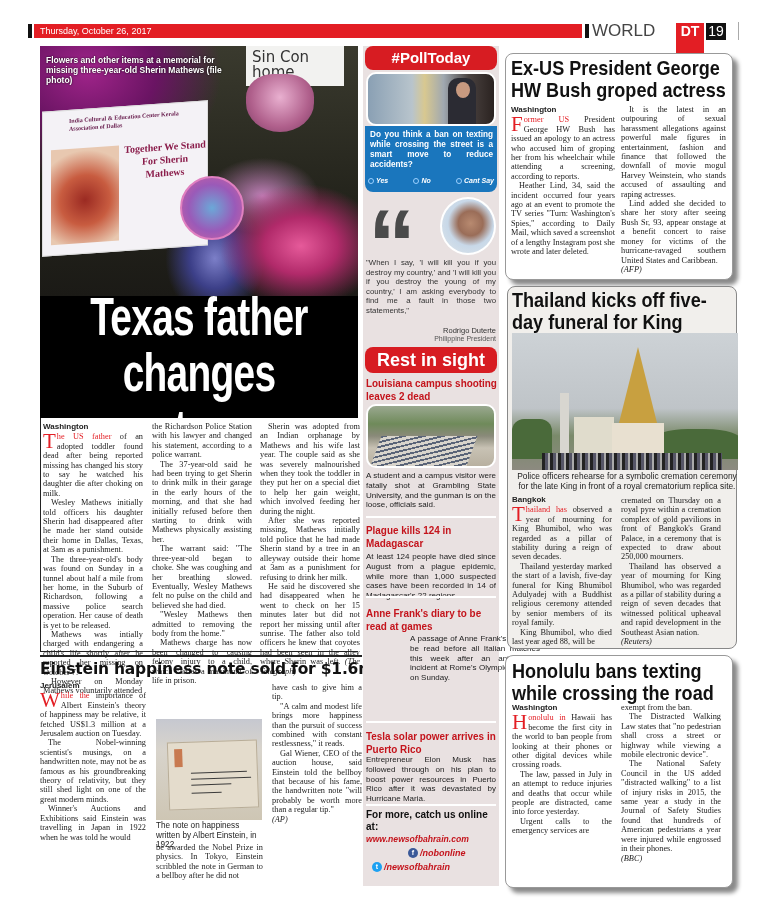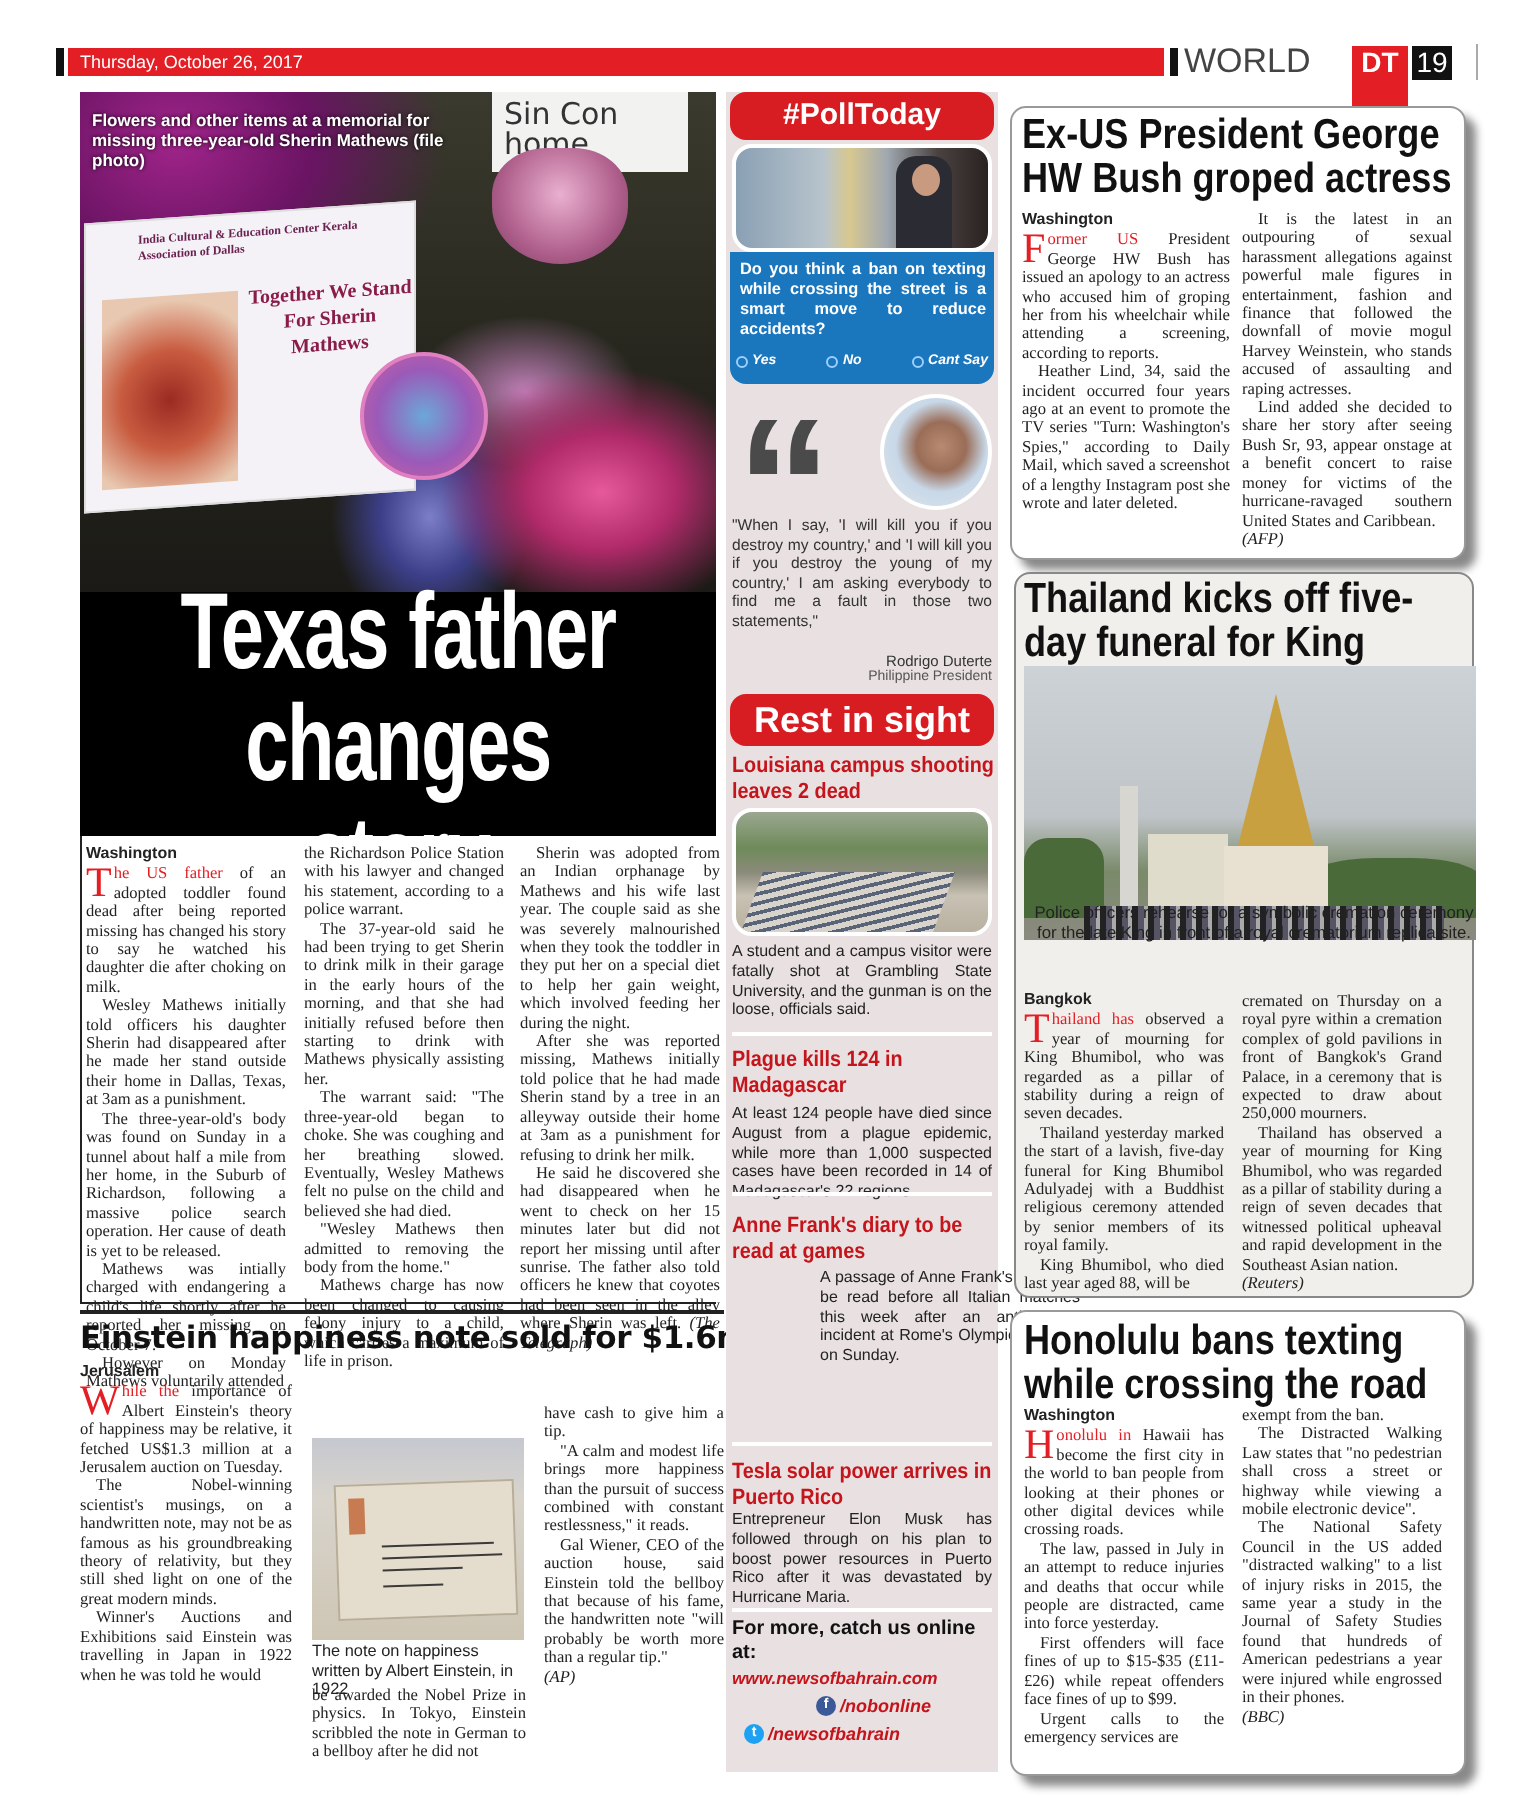--- a/index.html
+++ b/index.html
@@ -103,21 +103,21 @@
   .card-title { position: absolute; font-family: "Liberation Sans", sans-serif; font-weight: bold; color: #111; line-height: 22px; font-size: 21px; transform: scaleX(0.86); transform-origin: left top; white-space: nowrap; }
   .thai-photo { position: absolute; left: 512px; top: 333px; width: 226px; height: 137px;
                 background: linear-gradient(180deg, #cdd2d6 0%, #bfc4c8 55%, #7a8a6a 75%, #8c8a80 100%); overflow: hidden; }
   .spire { position: absolute; left: 106px; top: 14px; width: 0; height: 0; border-left: 20px solid transparent; border-right: 20px solid transparent; border-bottom: 80px solid #c8a040; }
   .spire-base { position: absolute; left: 100px; top: 90px; width: 52px; height: 40px; background: #e8e0d0; }
   .tower { position: absolute; left: 48px; top: 60px; width: 9px; height: 60px; background: #d8d6d0; }
   .bldg { position: absolute; left: 62px; top: 84px; width: 40px; height: 40px; background: #e0dccc; }
   .trees { position: absolute; left: 140px; top: 96px; width: 90px; height: 30px; background: #4a6a3a; border-radius: 40% 40% 0 0; }
   .trees2 { position: absolute; left: 0; top: 86px; width: 40px; height: 40px; background: #4a6a3a; border-radius: 30% 30% 0 0; }
   .crowd { position: absolute; left: 30px; top: 120px; width: 180px; height: 17px; background: repeating-linear-gradient(90deg, #222 0 3px, #556 3px 6px, #aaa 6px 8px); }
-  .thai-caption { position: absolute; left: 512px; top: 452px; width: 230px; font-family: "Liberation Sans", sans-serif; font-size: 8.4px; line-height: 9.8px; color: #222; text-align: center; }
+  .thai-caption { position: absolute; left: 512px; top: 472px; width: 230px; font-family: "Liberation Sans", sans-serif; font-size: 8.4px; line-height: 9.8px; color: #222; text-align: center; }
 </style>
 </head>
 <body>
 
 <div class="hdr-bar"></div>
 <div class="hdr-red"><span>Thursday, October 26, 2017</span></div>
 <div class="hdr-mark"></div>
 <div class="hdr-world">WORLD</div>
 <div class="hdr-dt">DT</div>
 <div class="hdr-page">19</div>
@@ -178,21 +178,21 @@
     <div class="ein-note-line" style="top:30px; width:56px;"></div>
     <div class="ein-note-line" style="top:36px; width:60px;"></div>
     <div class="ein-note-line" style="top:42px; width:40px;"></div>
     <div class="ein-note-line" style="top:50px; width:30px;"></div>
   </div>
 </div>
 <div class="ein-caption">The note on happiness written by Albert Einstein, in 1922</div>
 <div class="col" style="left:156px; top:843px; width:107px;">
   <p class="first">be awarded the Nobel Prize in physics. In Tokyo, Einstein scribbled the note in German to a bellboy after he did not</p>
 </div>
-<div class="col" style="left:272px; top:683px; width:90px;margin-top:19px;">
+<div class="col" style="left:272px; top:683px; width:90px;">
   <p class="first">have cash to give him a tip.</p>
   <p>"A calm and modest life brings more happiness than the pursuit of success combined with constant restlessness," it reads.</p>
   <p>Gal Wiener, CEO of the auction house, said Einstein told the bellboy that because of his fame, the handwritten note "will probably be worth more than a regular tip."</p>
   <p class="first"><i>(AP)</i></p>
 </div>
 
 <div class="mid-panel"></div>
 <div class="pill pill-poll">#PollToday</div>
 <div class="poll-photo">
   <div class="poll-person"></div>
@@ -294,21 +294,20 @@
 </div>
 
 <div class="card" style="left:505px; top:655px; width:228px; height:233px;"></div>
 <div class="card-title" style="left:512px; top:660px;">
   <div style="width:250px; white-space:normal;">Honolulu bans texting while crossing the road</div>
 </div>
 <div class="col" style="left:512px; top:703px; width:100px;">
   <span class="dateline">Washington</span>
   <p class="first"><span class="dropcap">H</span><span class="redlead">onolulu in</span><span> Hawaii has become the first city in the world to ban people from looking at their phones or other digital devices while crossing roads.</span></p>
   <p>The law, passed in July in an attempt to reduce injuries and deaths that occur while people are distracted, came into force yesterday.</p>
-  <p>First offenders will face fines of up to $15-$35 (£11-£26) while repeat offenders face fines of up to $99.</p>
   <p>Urgent calls to the emergency services are</p>
 </div>
 <div class="col" style="left:621px; top:703px; width:100px;">
   <p class="first">exempt from the ban.</p>
   <p>The Distracted Walking Law states that "no pedestrian shall cross a street or highway while viewing a mobile electronic device".</p>
   <p>The National Safety Council in the US added "distracted walking" to a list of injury risks in 2015, the same year a study in the Journal of Safety Studies found that hundreds of American pedestrians a year were injured while engrossed in their phones.</p>
   <p class="first"><i>(BBC)</i></p>
 </div>
 
 </body></html>

